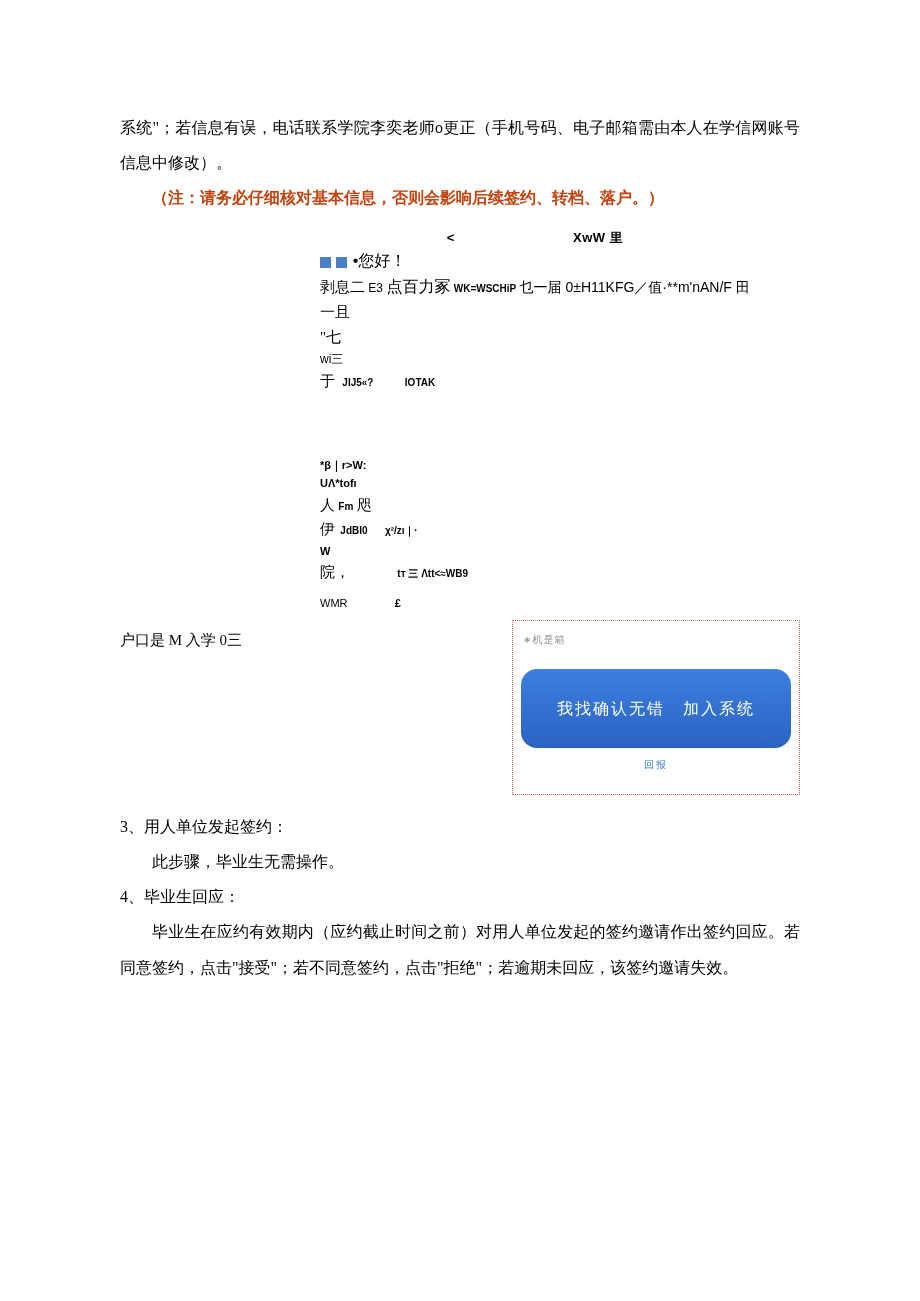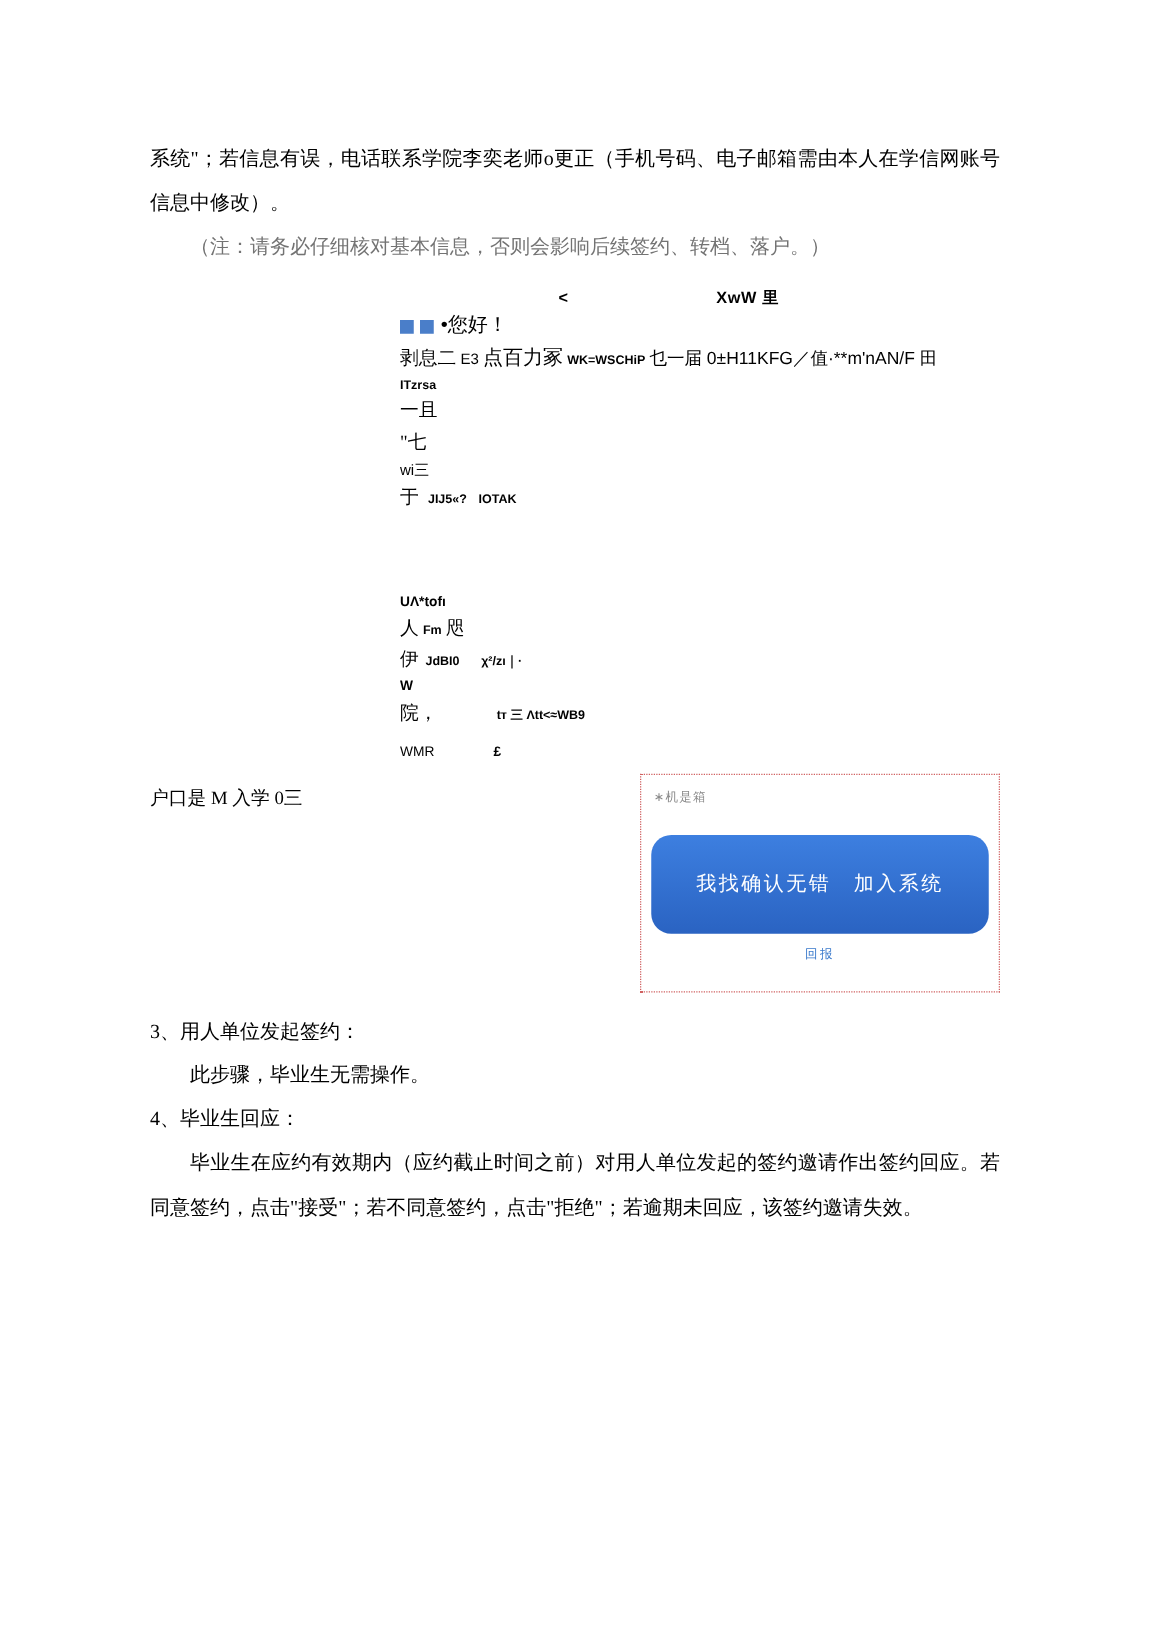--- a/index.html
+++ b/index.html
@@ -16,21 +16,22 @@
     line-height: 2.2;
   }
   .para {
     text-align: justify;
     margin: 0;
   }
   .indent {
     text-indent: 2em;
   }
   .red {
-    color: #737373;
+    color: #c2410c;
+    font-weight: bold;
   }
   .screenshot-block {
     margin-left: 200px;
     margin-top: 12px;
     margin-bottom: 8px;
     width: 430px;
     font-family: Arial, "Microsoft YaHei", sans-serif;
     font-size: 12px;
     line-height: 1.5;
   }
@@ -132,32 +133,32 @@
       <span class="blue-box"></span>
       <span class="inline-text">•您好！</span>
     </div>
     <div class="ln">
       <span class="red2 cn-big">剥息二</span>
       <span class="inline-text" style="font-size:12px;">E3</span>
       <span class="inline-text">点百力冢</span>
       <span class="sans-line" style="font-size:10px;font-weight:bold;">WK=WSCHiP</span>
       <span class="inline-text" style="font-size:14px;">乜一届 0±H11KFG／值·**m'nAN/F 田</span>
     </div>
-    <div class="ln sans-line" style="font-weight:bold;font-size:10px;">ITzrsa</div>
     <div class="ln cn-big">一且</div>
     <div class="ln cn-big">"七</div>
     <div class="ln"><span class="sans-line" style="font-size:12px;">wi三</span></div>
     <div class="ln">
       <span class="cn-big">于</span>
       <span class="sans-line" style="font-size:10px;font-weight:bold;margin-left:4px;">JIJ5«?</span>
-      <span class="sans-line" style="font-size:10px;font-weight:bold;margin-left:6px;">IOTAK</span>
+      <span class="sans-line" style="font-size:10px;font-weight:bold;margin-left:28px;">IOTAK</span>
     </div>
 
     <div style="height:60px;"></div>
 
+    <div class="ln sans-line" style="font-size:11px;font-weight:bold;">*β｜r&gt;W:</div>
     <div class="ln sans-line" style="font-size:11px;font-weight:bold;">UΛ*tofı</div>
     <div class="ln">
       <span class="cn-big">人</span>
       <span class="sans-line" style="font-size:10px;font-weight:bold;">Fm</span>
       <span class="cn-big">咫</span>
     </div>
     <div class="ln">
       <span class="cn-big">伊</span>
       <span class="sans-line" style="font-size:10px;font-weight:bold;margin-left:2px;">JdBI0</span>
       <span class="sans-line" style="font-size:10px;font-weight:bold;margin-left:14px;">χ²/zı｜·</span>

